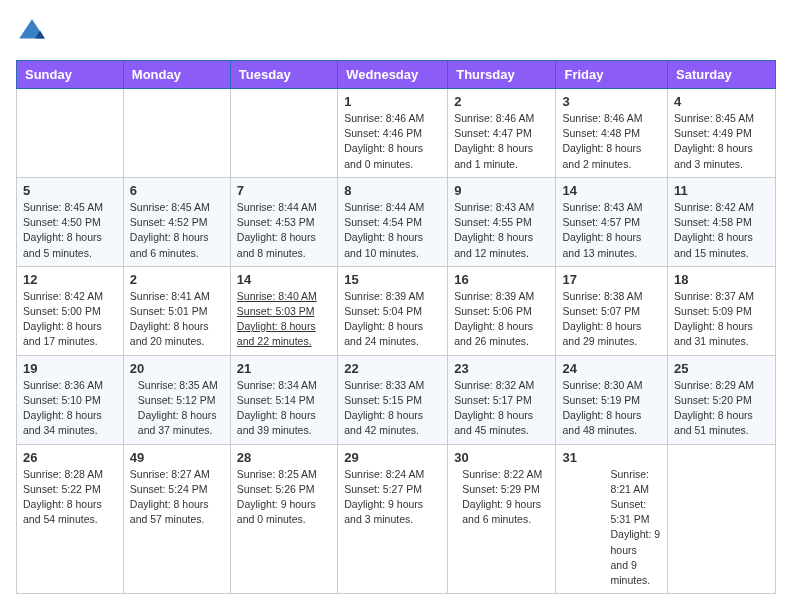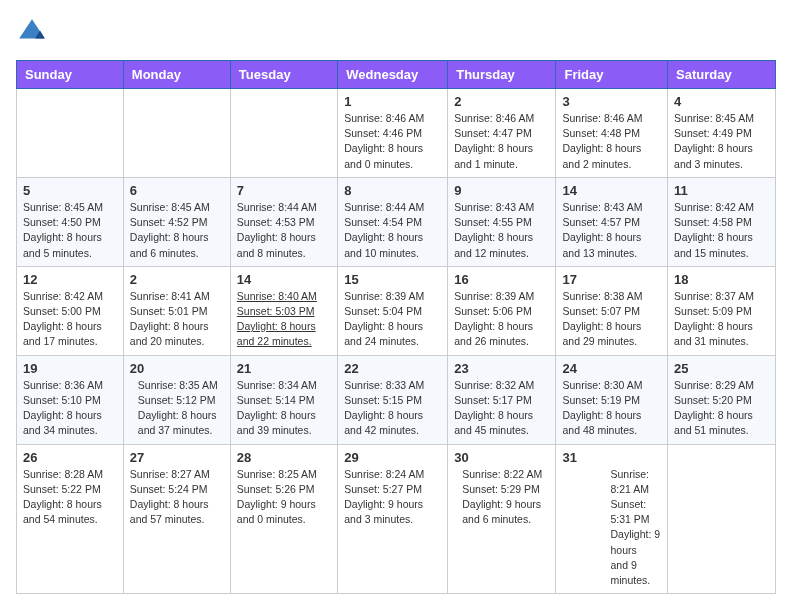--- a/index.html
+++ b/index.html
@@ -309,21 +309,21 @@
       </tr>
       <tr>
         <td>
           <div class="day-number">26</div>
           <div class="day-info" style="white-space: pre-line;">Sunrise: 8:28 AM
 Sunset: 5:22 PM
 Daylight: 8 hours
 and 54 minutes.</div>
         </td>
         <td>
-          <div class="day-number">27</div>
+          <div class="day-number">49</div>
           <div class="day-info" style="white-space: pre-line;">Sunrise: 8:27 AM
 Sunset: 5:24 PM
 Daylight: 8 hours
 and 57 minutes.</div>
         </td>
         <td>
           <div class="day-number">28</div>
           <div class="day-info" style="white-space: pre-line;">Sunrise: 8:25 AM
 Sunset: 5:26 PM
 Daylight: 9 hours

